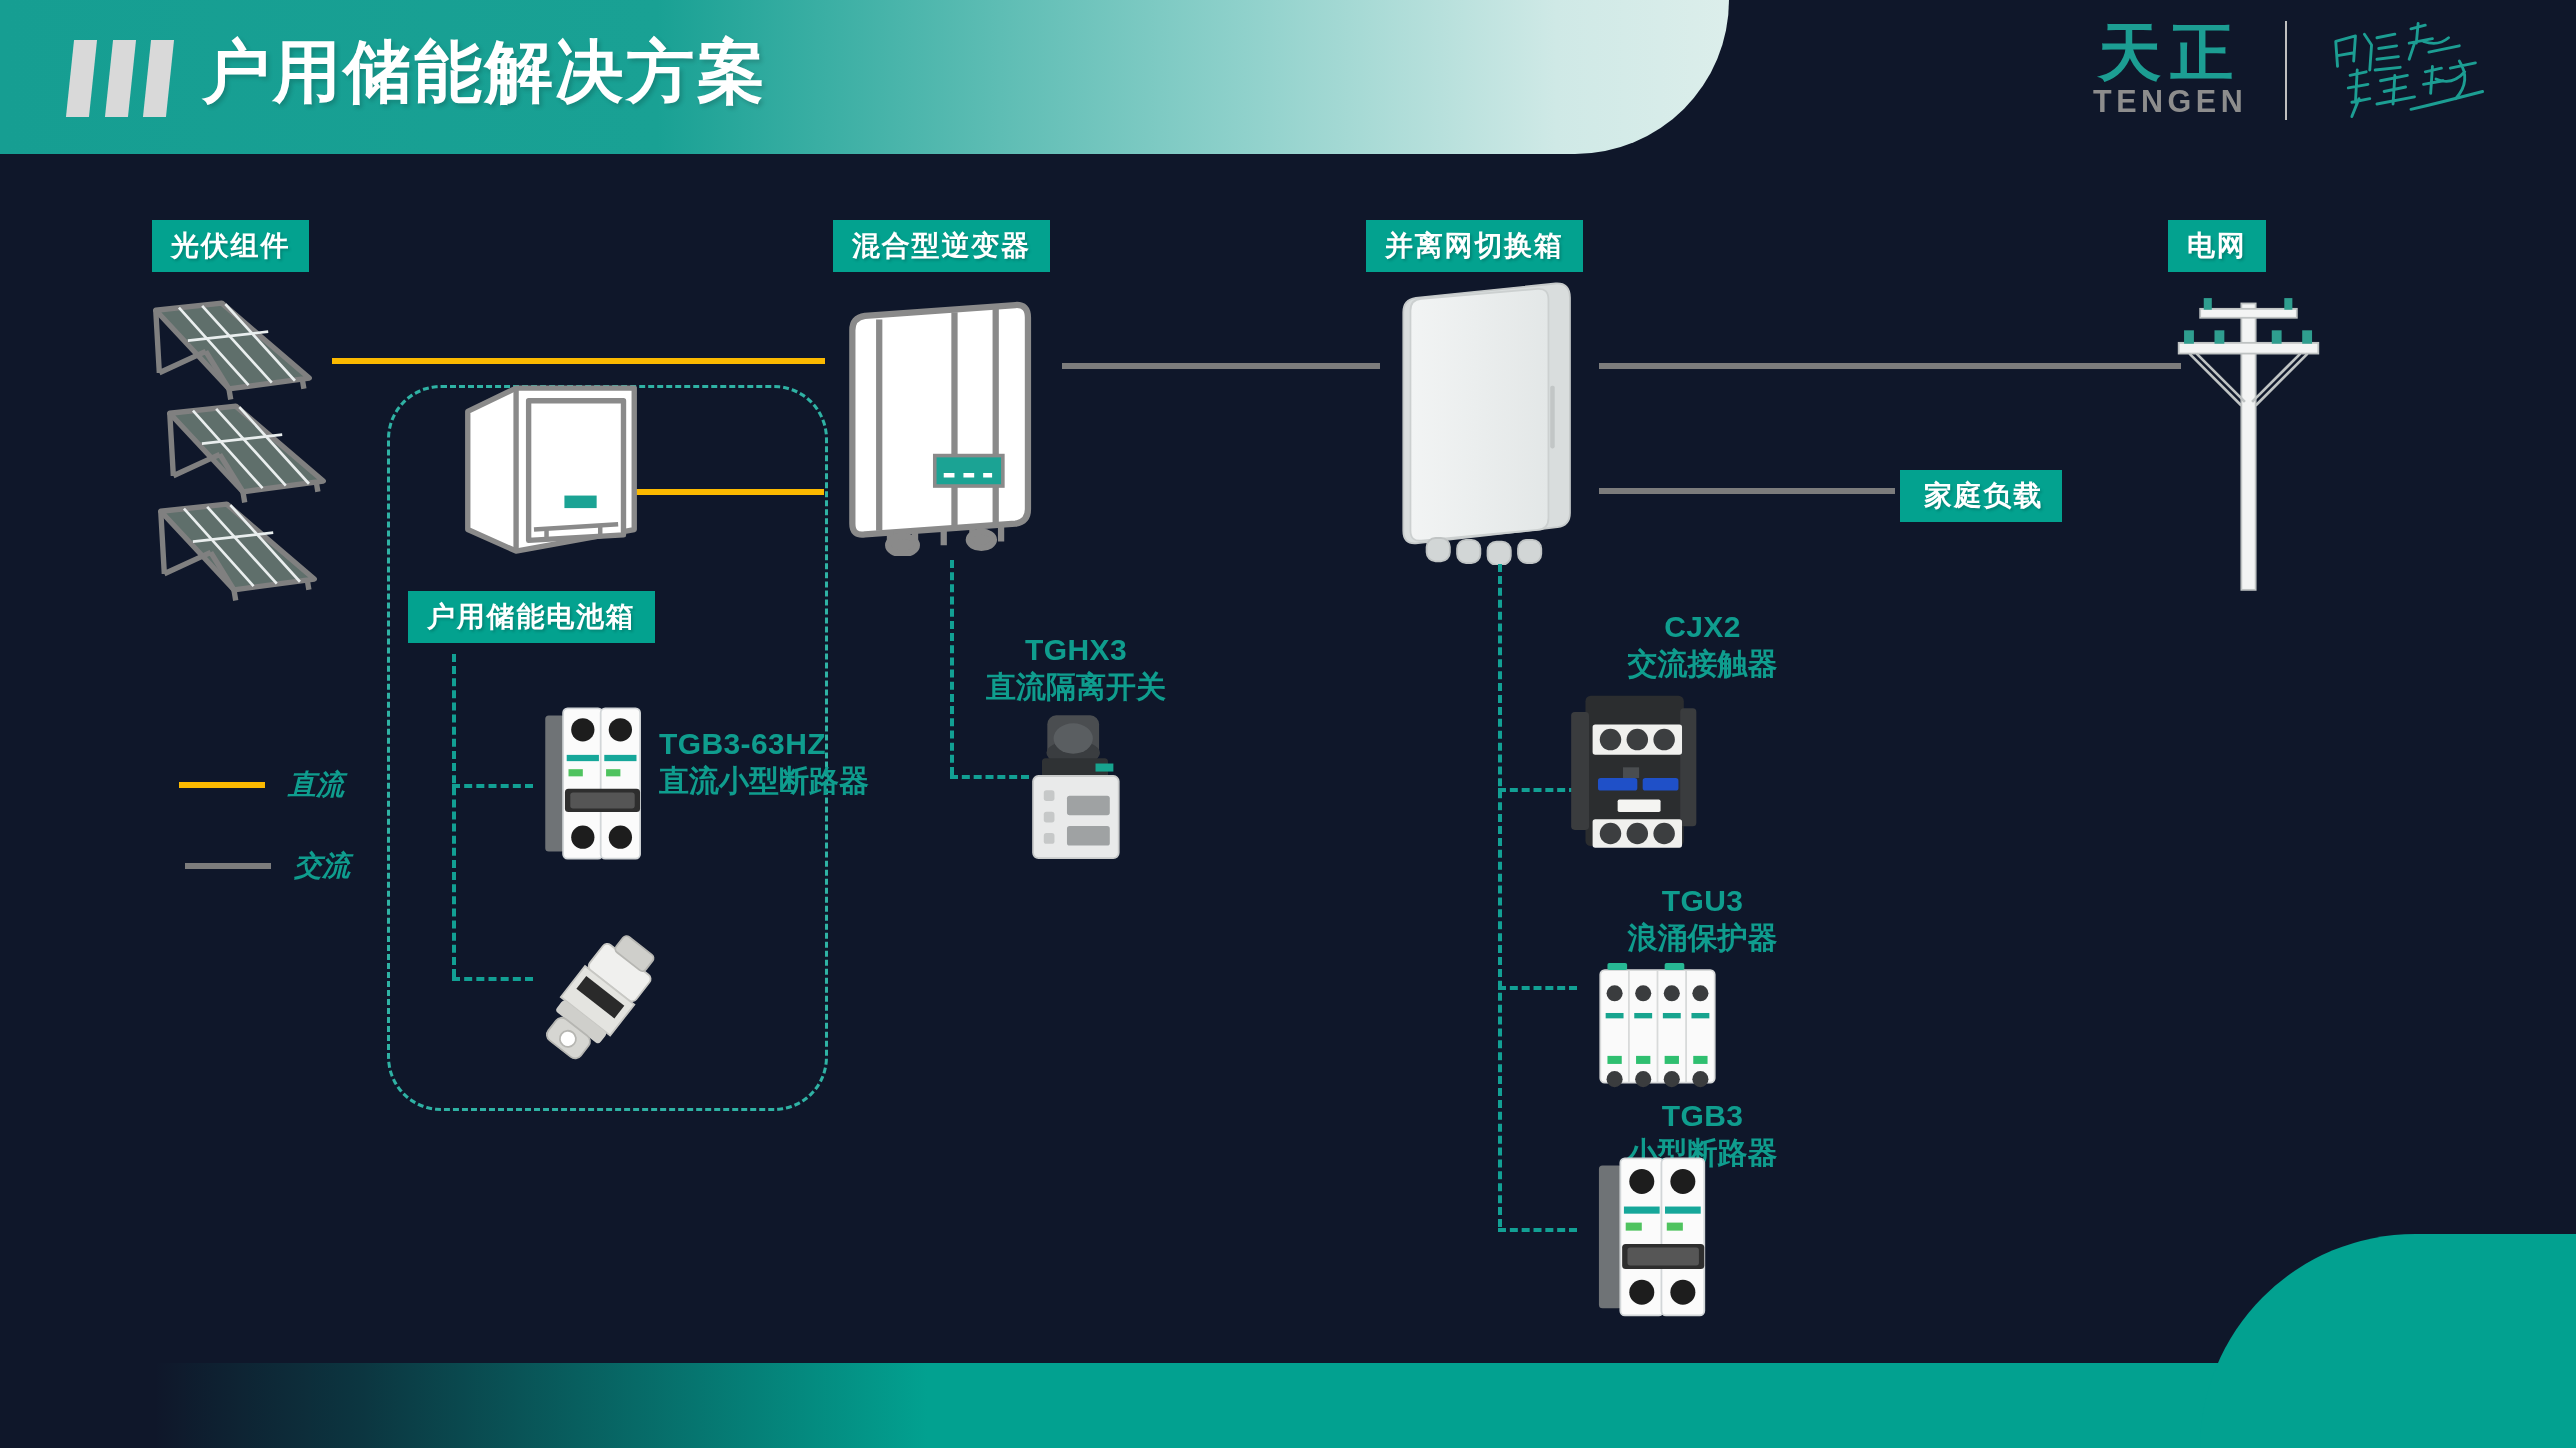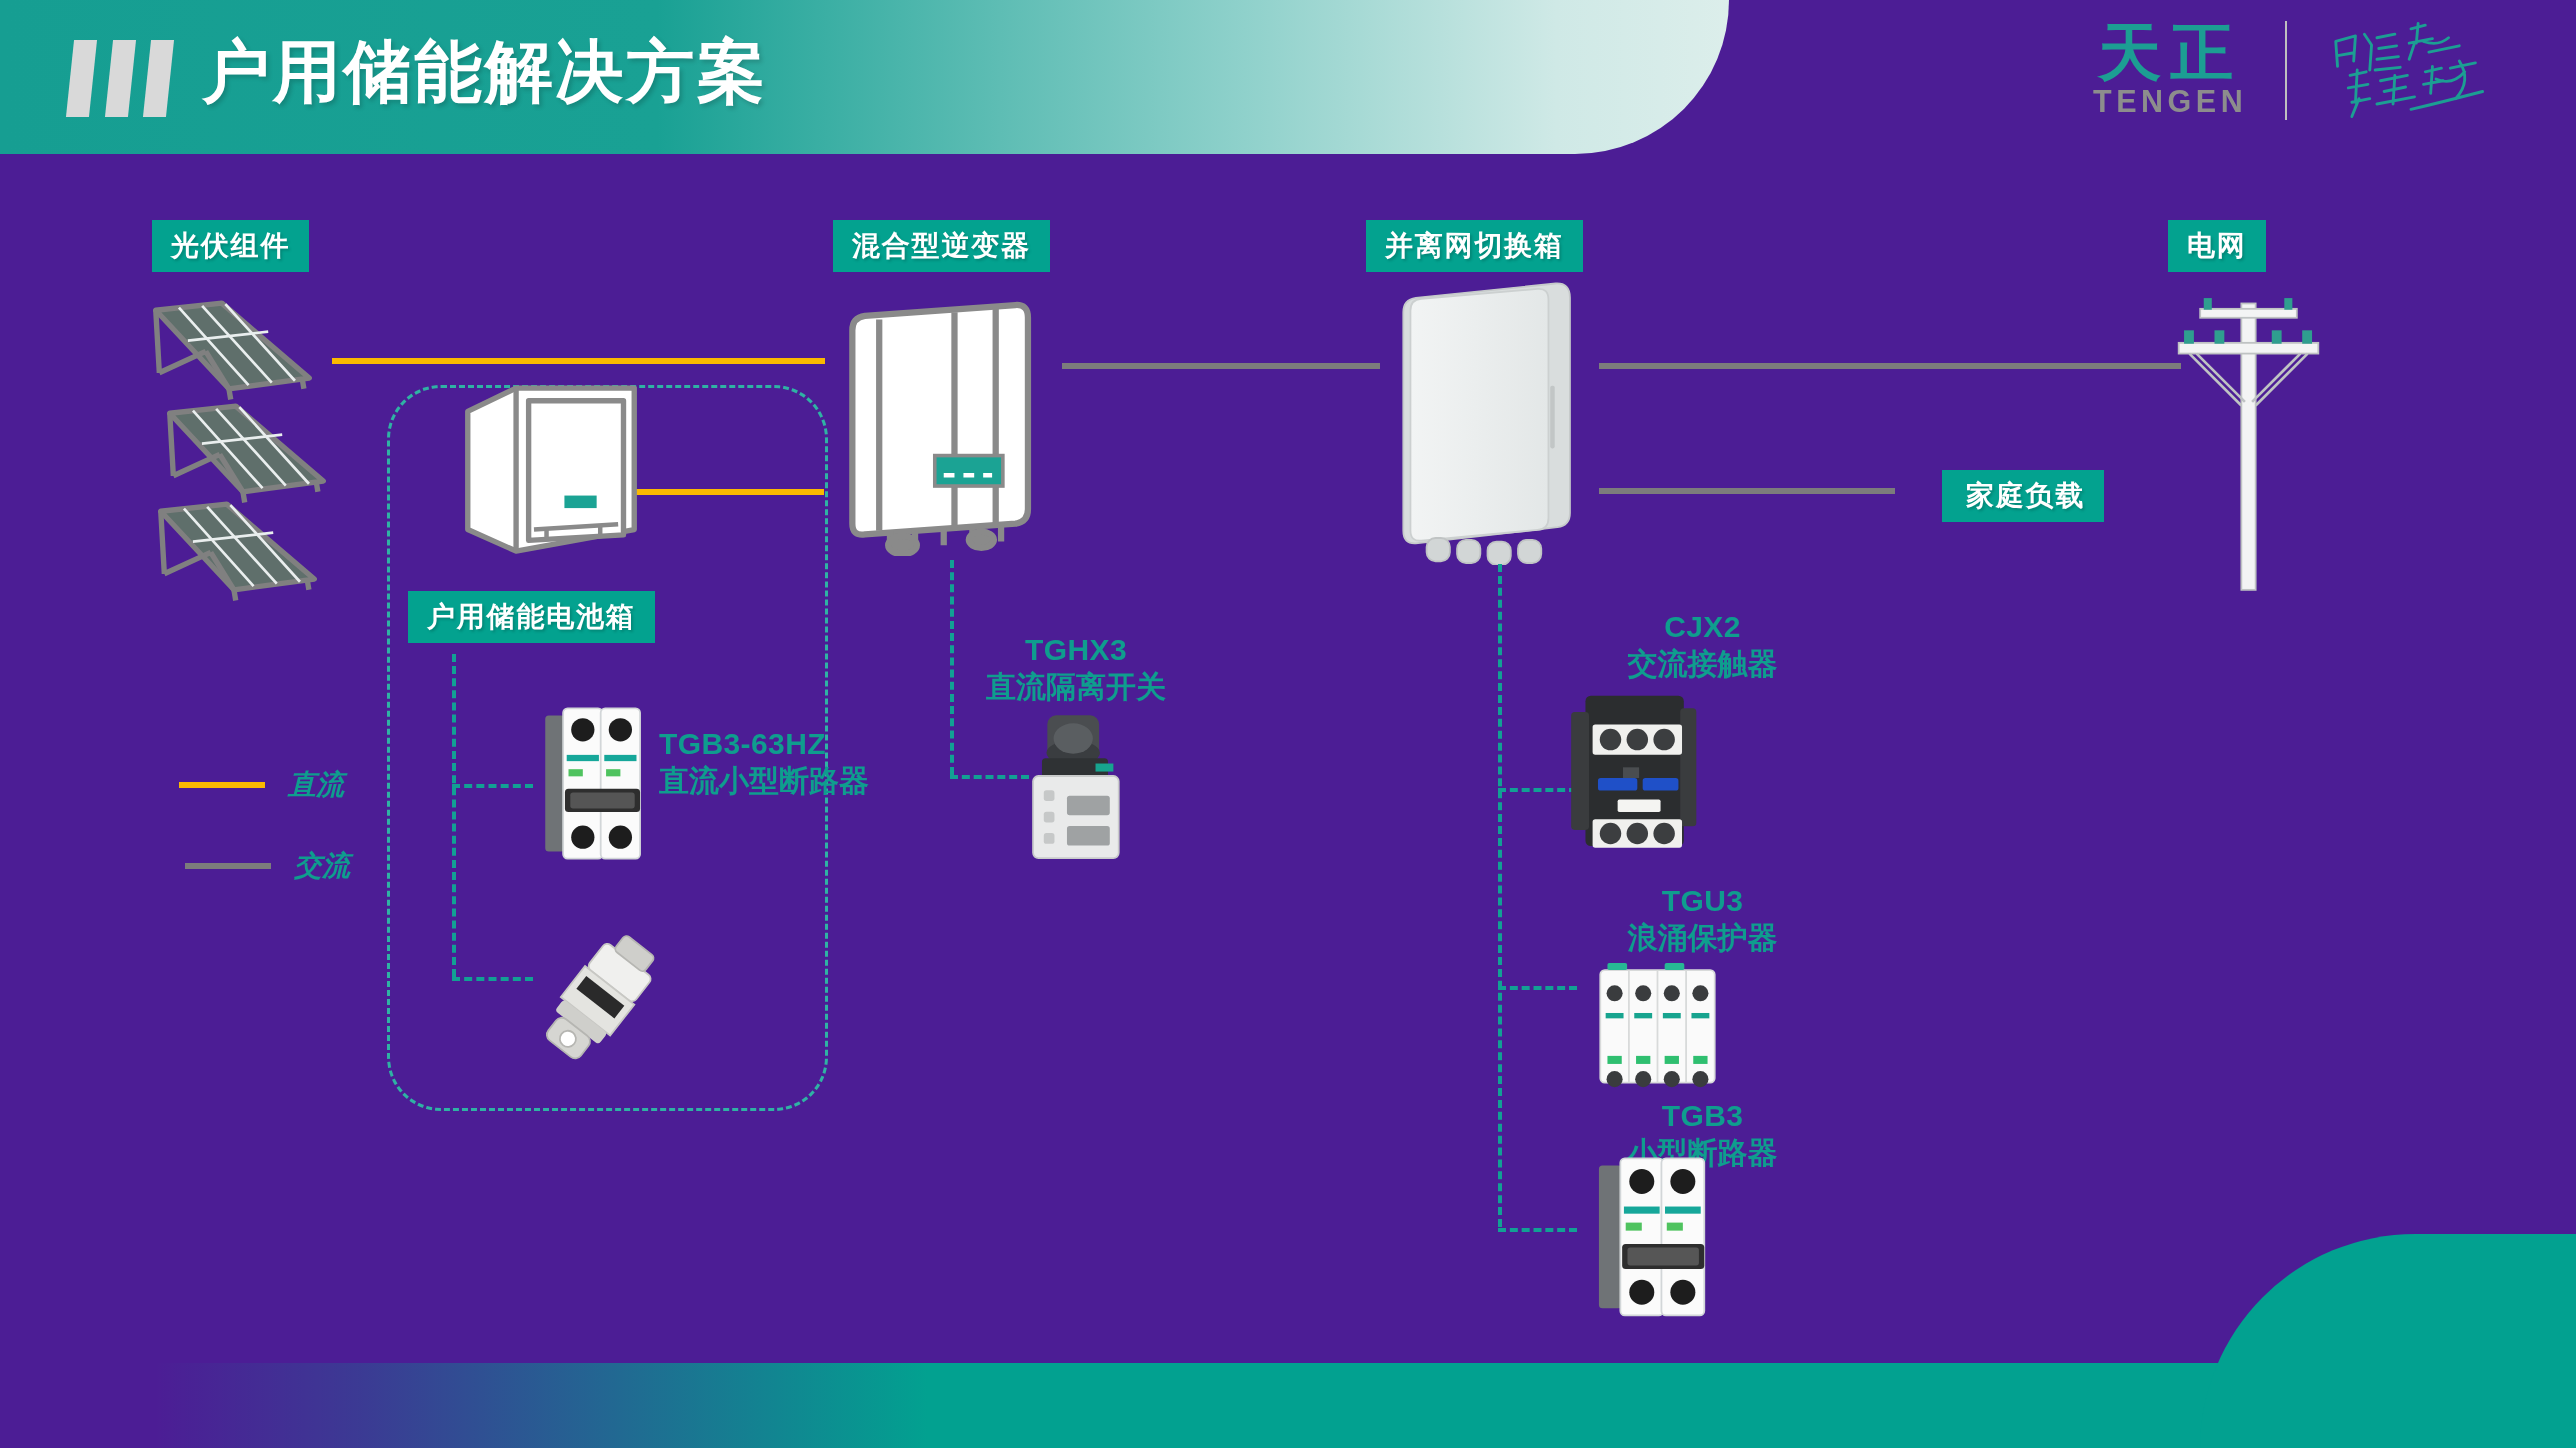--- a/index.html
+++ b/index.html
@@ -1,19 +1,19 @@
 <!DOCTYPE html>
 <html style="font-size:14.3px"><head>
 <meta charset="utf-8">
 <style>
   * { box-sizing: border-box; margin: 0; padding: 0; }
   html, body { width: 2576px; height: 1449px; background: #fff; overflow: hidden; }
   body { font-family: "Liberation Sans", "DejaVu Sans", sans-serif; }
 
-  #stage { position: relative; width: 2576px; height: 1449px; background: #4c1d95; overflow: hidden; }
+  #stage { position: relative; width: 2576px; height: 1449px; background: #0f172a; overflow: hidden; }
 
   
   .header-band {
     position: absolute; left: 0; top: 0; width: 1729px; height: 154px;
     background: linear-gradient(90deg, #169e92 0%, #19a194 38%, #8fd1cb 72%, #cfe9e6 90%, #dceeeb 100%);
     border-bottom-right-radius: 154px;
   }
   .header-bars { position: absolute; left: 70px; top: 40px; width: 125px; height: 77px; }
   .header-bars i {
     position: absolute; top: 0; width: 23px; height: 77px; background: #d9d9d9;
@@ -369,21 +369,21 @@
     <circle cx="58" cy="158" r="14" fill="#1d1d1d"></circle>
       <circle cx="104" cy="158" r="14" fill="#1d1d1d"></circle>
     <rect x="38" y="62" width="40" height="8" fill="#16a79a"></rect>
       <rect x="84" y="62" width="40" height="8" fill="#16a79a"></rect>
     <rect x="40" y="80" width="18" height="9" fill="#4fc35f"></rect>
       <rect x="86" y="80" width="18" height="9" fill="#4fc35f"></rect>
     <rect x="36" y="104" width="92" height="28" rx="4" fill="#2e2e2e"></rect>
     <rect x="42" y="108" width="80" height="20" rx="3" fill="#565656"></rect>
   </svg>
 
-  <div class="badge" style="left:1942px; top:470px;padding-left:24px;">家庭负载</div>
+  <div class="badge" style="left:1900px; top:470px;padding-left:24px;">家庭负载</div>
 
   <div class="badge" style="left:2168px; top:220px;">电网</div>
 
   <svg class="illu" style="left:2159px; top:287px;" width="179" height="305" viewBox="0 0 200 340">
     <rect x="92" y="18" width="16" height="320" fill="#f3f4f4" stroke="#bfc3c3" stroke-width="2"></rect>
     <rect x="46" y="24" width="108" height="10" fill="#f3f4f4" stroke="#bfc3c3" stroke-width="2"></rect>
     <rect x="22" y="62" width="156" height="12" fill="#f3f4f4" stroke="#bfc3c3" stroke-width="2"></rect>
     <g fill="#2f9e8f">
       <rect x="50" y="12" width="9" height="13"></rect>
         <rect x="140" y="12" width="9" height="13"></rect>

